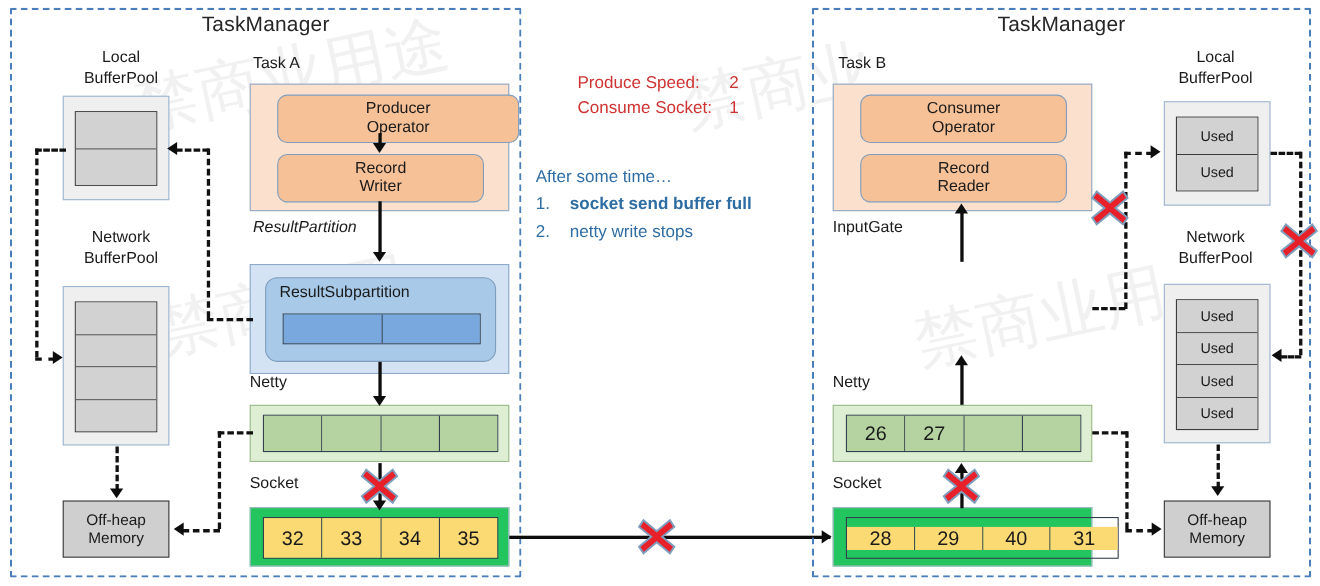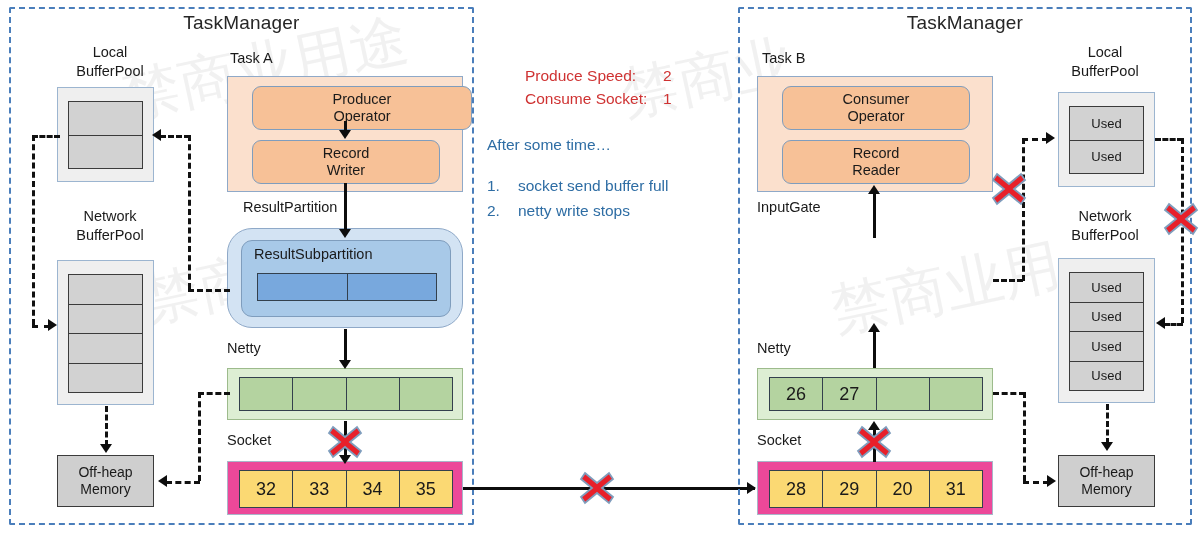--- a/index.html
+++ b/index.html
@@ -88,21 +88,21 @@
 
   
   .netty-box {
     background: #ddeed3;
     border: 1.2px solid #9dbb8c;
   }
   .green-cell { background: #b4d3a0; }
 
   
   .socket-box {
-    background: #ec4899;
+    background: #22c55e;
     border: 1.2px solid #a8b6c9;
   }
   .yellow-cell { background: #fbd973; }
   .num-cell { font-size: 18px !important; font-weight: 400; }
   .small-num { font-size: 11.5px !important; }
 
   
   .pool-outer {
     background: #efefef;
     border: 1.2px solid #9cb5d0;
@@ -251,22 +251,22 @@
     </div>
     <div class="op-box" style="left:24px; top:63px; width:188px; height:44px;">
       <span>Record</span>
       <span>Writer</span>
     </div>
   </div>
 
   <div class="sline" style="left:344px; top:121px; width:2.5px; height:11px;"></div>
   <div class="arrow-d" style="left:339px; top:130px;"></div>
 
-  <div class="caption" style="left:243px; top:199px;">ResultPartition</div>
-  <div class="abs part-box" style="left:227px; top:228px; width:236px; height:100px;border-radius:25px;">
+  <div class="caption" style="left:230px; top:199px;font-style:italic;">ResultPartition</div>
+  <div class="abs part-box" style="left:227px; top:240px; width:236px; height:100px;">
     <div class="subpart-box" style="left:13px; top:11px; width:210px; height:77px;">
       <div class="subpart-label">ResultSubpartition</div>
       <div class="cellrow" style="left:15px; top:32px; width:180px; height:28px;">
         <div class="blue-cell"></div>
         <div class="blue-cell"></div>
       </div>
     </div>
   </div>
 
   <div class="sline" style="left:344px; top:183px; width:2.5px; height:48px;"></div>
@@ -318,23 +318,23 @@
   <div class="dash-h" style="left:198px; top:392px; width:32px;"></div>
   <div class="dash-v" style="left:198px; top:392px; height:89px;"></div>
   <div class="dash-h" style="left:166px; top:481px; width:34px;"></div>
   <div class="arrow-l" style="left:158px; top:475px;"></div>
 
   <div class="speed-text" style="left:525px; top:67px;">Produce Speed:</div>
   <div class="speed-text" style="left:663px; top:67px;">2</div>
   <div class="speed-text" style="left:525px; top:90px;">Consume Socket:</div>
   <div class="speed-text" style="left:663px; top:90px;">1</div>
 
-  <div class="note-text" style="left:487px; top:136px;text-align:center;">After some time…</div>
+  <div class="note-text" style="left:487px; top:152px;text-align:center;">After some time…</div>
   <div class="note-num" style="left:487px; top:177px;">1.</div>
-  <div class="note-text" style="left:518px; top:177px;">socket send buffer full</div>
+  <div class="note-text" style="left:518px; top:177px;font-weight:bold;">socket send buffer full</div>
   <div class="note-num" style="left:487px; top:202px;">2.</div>
   <div class="note-text" style="left:518px; top:202px;">netty write stops</div>
 
   <div class="sline" style="left:463px; top:487px; width:292px; height:2.5px;"></div>
   <div class="arrow-r" style="left:747px; top:482px;"></div>
   <svg class="redx" style="left:578px; top:469px;" width="38" height="38" viewBox="0 0 38 38">
     <path d="M7 4 L19 14 L31 4 L35 10 L24 19 L35 28 L31 34 L19 24 L7 34 L3 28 L14 19 L3 10 Z" fill="#e8202a" stroke="#7f9dbd" stroke-width="1.8"></path>
   </svg>
 
   <div class="abs tm-frame" style="left:738px; top:7px; width:454px; height:518px;"></div>
@@ -365,24 +365,24 @@
       <div class="green-cell num-cell"></div>
       <div class="green-cell num-cell"></div>
     </div>
   </div>
 
   <div class="sline" style="left:873px; top:330px; width:2.5px; height:38px;"></div>
   <div class="arrow-u" style="left:868px; top:323px;"></div>
 
   <div class="caption" style="left:757px; top:432px;">Socket</div>
   <div class="abs socket-box" style="left:757px; top:461px; width:236px; height:54px;">
-    <div class="cellrow" style="left:11px; top:8px; width:214px; height:38px;">
+    <div class="cellrow" style="left:11px; top:8px; width:248px; height:38px;align-items:center;">
       <div class="yellow-cell num-cell">28</div>
       <div class="yellow-cell num-cell">29</div>
-      <div class="yellow-cell num-cell">20</div>
+      <div class="yellow-cell num-cell">40</div>
       <div class="yellow-cell num-cell">31</div>
     </div>
   </div>
 
   <div class="sline" style="left:873px; top:428px; width:2.5px; height:34px;"></div>
   <div class="arrow-u" style="left:868px; top:421px;"></div>
   <svg class="redx" style="left:855px; top:423px;" width="38" height="38" viewBox="0 0 38 38">
     <path d="M7 4 L19 14 L31 4 L35 10 L24 19 L35 28 L31 34 L19 24 L7 34 L3 28 L14 19 L3 10 Z" fill="#e8202a" stroke="#7f9dbd" stroke-width="1.8"></path>
   </svg>
 

